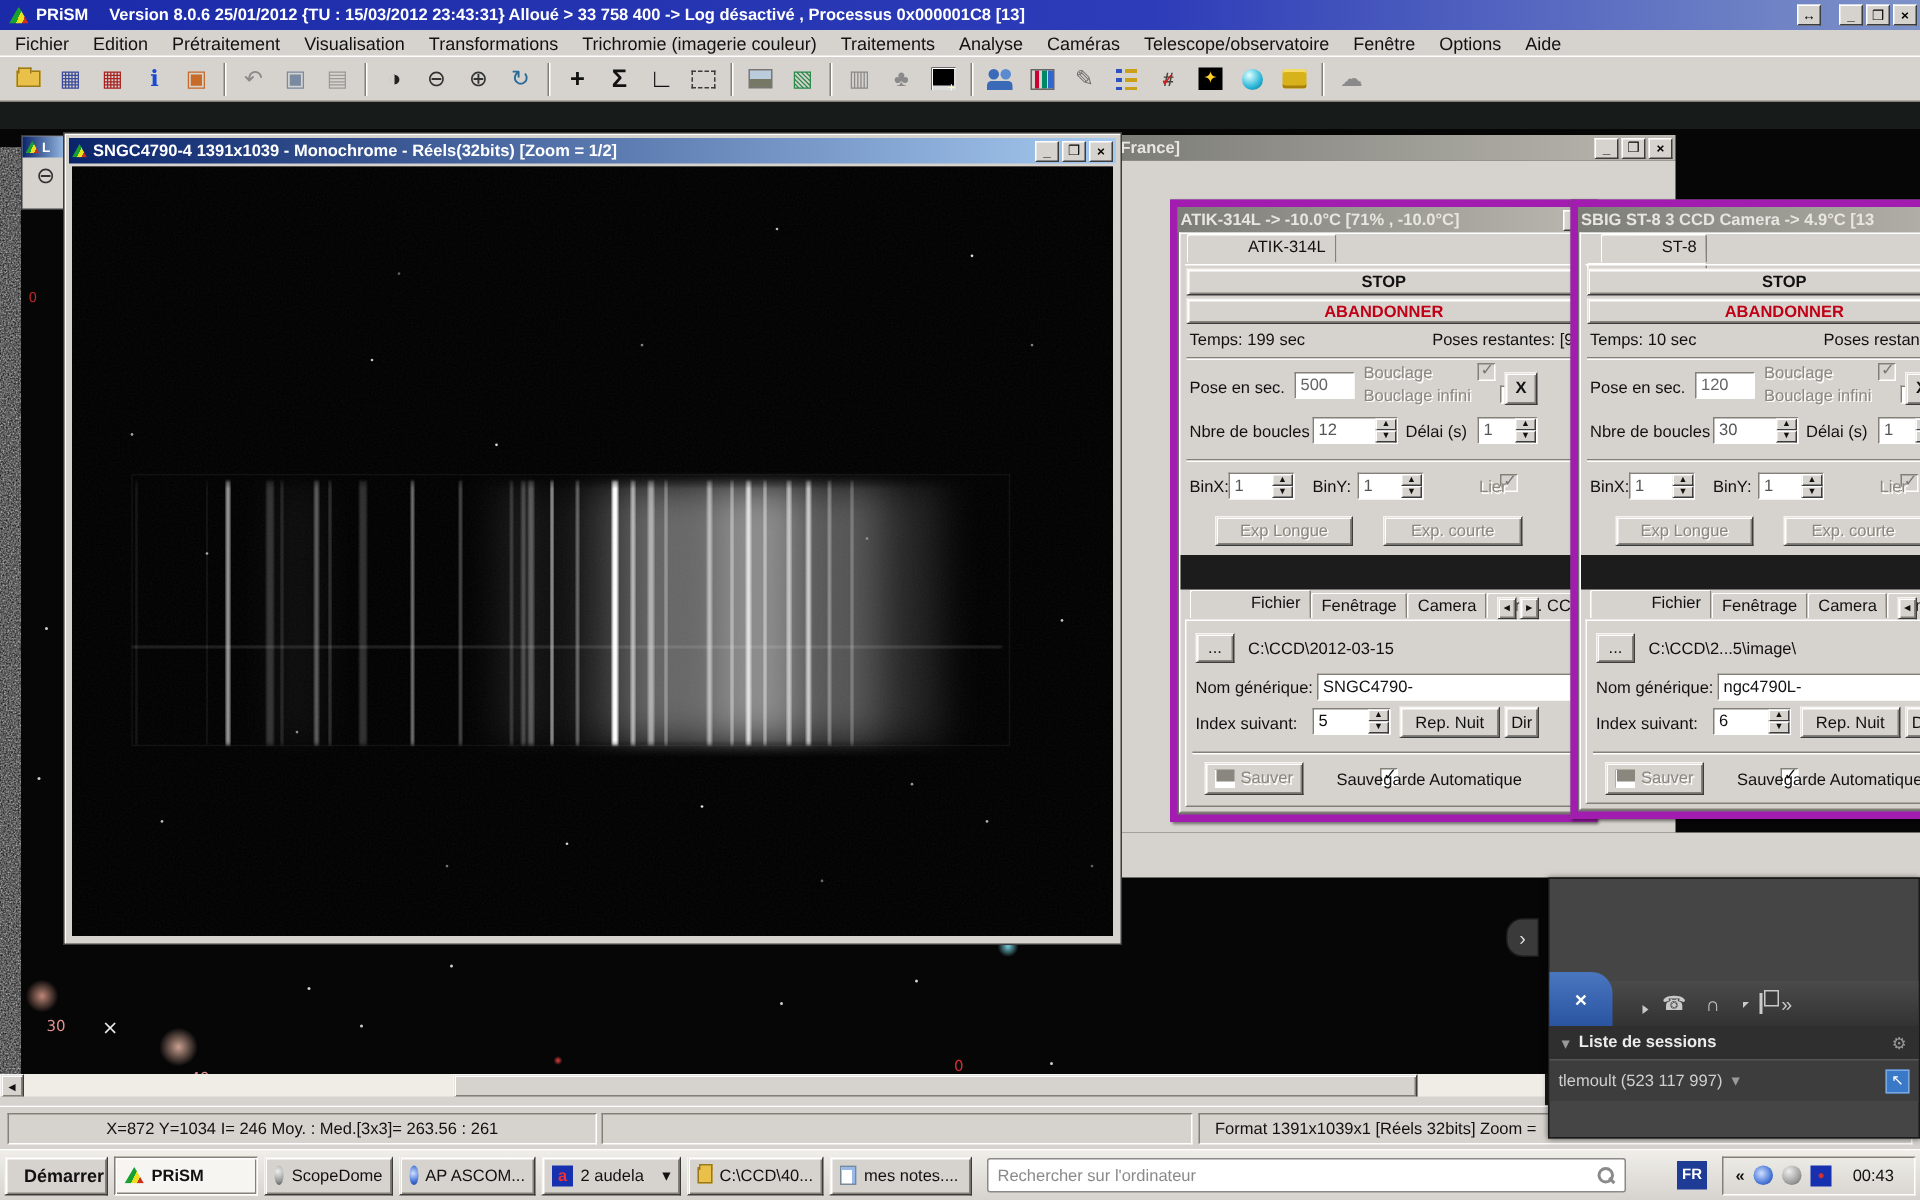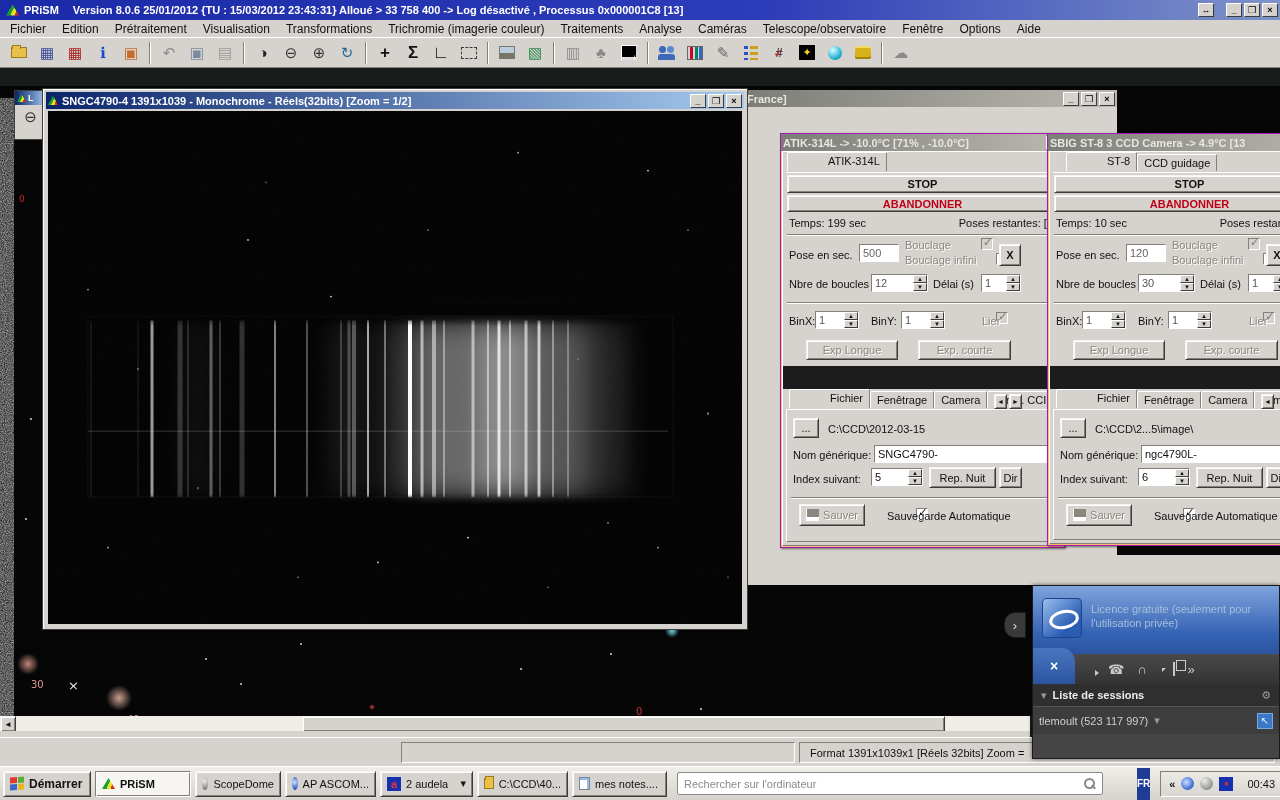--- a/index.html
+++ b/index.html
@@ -99,21 +99,21 @@
   .starfield{position:absolute;left:0;top:18px;width:1280px;height:630px;background:#060606;}
   .star{position:absolute;border-radius:50%;}
   .marker{position:absolute;font-size:10px;font-family:"DejaVu Sans",sans-serif;}
 
   
   .img-win{position:absolute;left:42px;top:20px;width:706px;height:542px;background:#d6d3ce;
      border:1px solid #3c3c3c;box-shadow:inset 1px 1px 0 #fff;padding:3px;}
   .img-area{position:absolute;left:5px;top:22px;right:5px;bottom:5px;background:#000;}
 
   
-  .cam-panel{position:absolute;width:285px;background:#fdba74;border:1px solid #a21caf;box-shadow:1px 1px 2px rgba(0,0,0,.5);}
+  .cam-panel{position:absolute;width:285px;background:#737373;border:5px solid #a21caf;box-shadow:1px 1px 2px rgba(0,0,0,.5);}
   .cam-body{position:absolute;left:1px;right:1px;top:17px;bottom:1px;background:#d6d3ce;
      border:1px solid;border-color:#fff #848078 #848078 #fff;}
   .darkband{position:absolute;left:0;right:0;background:#1c1c1c;}
 
   
   .tv{position:absolute;left:1032px;top:585px;width:248px;height:174px;background:#454545;
      border:1px solid #1a1a1a;box-shadow:0 0 4px rgba(0,0,0,.6);color:#cfcfcf;z-index:30;}
   .tv-head{position:absolute;left:0;top:0;right:0;height:68px;background:linear-gradient(180deg,#7fa4dc,#3563b4 70%,#2a54a0);}
   .tv-logo{position:absolute;left:9px;top:12px;width:40px;height:40px;border-radius:5px;
      background:linear-gradient(135deg,#9ec4f0,#2a5cb4 70%);box-shadow:inset 0 0 0 1px #1e4488;}
@@ -531,21 +531,21 @@
         <span class="cb on abs" style="left:88px;top:356px;"></span>
         <span class="abs lbl" style="left:104px;top:358px;">Sauvegarde Automatique</span>
       </div>
     </div>
 
     <div class="cam-panel" style="left:1047px;top:65px;height:413px;">
       <div class="tbar tb-inact">
         <span style="font-size:11px;">SBIG ST-8 3 CCD Camera   -&gt;   4.9°C   [13</span>
       </div>
       <div class="cam-body">
-        <div class="tabrow abs" style="left:16px;top:2px;">
+        <div class="tabrow abs" style="left:4px;top:2px;flex-direction:column;">
             <span class="tab act">ST-8</span>
             <span class="tab">CCD guidage</span>
           </div>
         <div class="abs" style="left:3px;top:20px;right:3px;border-top:1px solid #fff;"></div>
         <div class="b3 abs" style="left:4px;top:23px;right:4px;height:18px;font-weight:bold;">STOP</div>
         <div class="b3 abs" style="left:4px;top:43px;right:4px;height:17px;color:#c00016;font-weight:bold;">ABANDONNER</div>
         <div class="row" style="top:65px;justify-content:space-between;">
           <span class="lbl">Temps:  10 sec</span>
           <span class="lbl">Poses restantes: [25]</span>
         </div>
@@ -622,33 +622,27 @@
             <span class="ic-floppy"></span>
             <span>Sauver</span>
           </div>
         <span class="cb on abs" style="left:88px;top:356px;"></span>
         <span class="abs lbl" style="left:104px;top:358px;">Sauvegarde Automatique</span>
       </div>
     </div>
   </div>
 
   <div class="statusbar">
+    <div class="spanel sunken" style="left:5px;width:393px;justify-content:center;">X=872 Y=1034 I= 246  Moy. : Med.[3x3]= 263.56 : 261</div>
     <div class="spanel sunken" style="left:401px;width:394px;"></div>
     <div class="spanel sunken" style="left:799px;width:476px;">Format 1391x1039x1 [Réels 32bits] Zoom =</div>
   </div>
 
   <div class="tv-collapse">›</div>
   <div class="tv">
-    <div class="tv-head">
-      <div class="tv-logo"></div>
-      <div class="tv-lic">
-        <div>Licence gratuite (seulement pour</div>
-        <div>l'utilisation privée)</div>
-      </div>
-    </div>
     <div class="tv-tools" id="tv-tools">
         <span><span class="ic-cam"></span></span>
         <span style="font-size: 13px;">☎</span>
         <span style="font-size: 13px;">∩</span>
         <span><span class="ic-chat"></span></span>
         <span><span class="ic-sheets"></span></span>
         <span style="font-size: 13px;">»</span>
       </div>
     <div class="tv-x">×</div>
     <div class="tv-sess-h">
@@ -657,21 +651,21 @@
       <span style="margin-left:auto;color:#9a9a9a;">⚙</span>
     </div>
     <div class="tv-item">
       <span>tlemoult (523 117 997)</span>
       <span style="margin-left:6px;color:#9a9a9a;">▾</span>
       <span style="margin-left:auto;width:16px;height:16px;background:#3a78c8;border:1px solid #7aa8e0;color:#fff;font-size:10px;display:flex;align-items:center;justify-content:center;">↖</span>
     </div>
   </div>
 
   <div class="taskbar" id="taskbar">
-      <div class="tk b3 start" style="width: 88px; justify-content: flex-start; text-align: right;">
+      <div class="tk b3 start" style="width: 69px; justify-content: flex-start; text-align: right;">
         <span class="win-flag">
           <i style="background: rgb(224, 58, 42);"></i>
           <i style="background: rgb(88, 176, 58);"></i>
           <i style="background: rgb(58, 102, 200);"></i>
           <i style="background: rgb(232, 184, 32);"></i>
         </span>
         <span>Démarrer</span>
       </div>
       <div class="tk b3 active" style="width: 96px; justify-content: flex-start;">
         <span class="prism-logo"></span>
@@ -695,21 +689,21 @@
         <span>C:\CCD\40...</span>
       </div>
       <div class="tk b3" style="width: 95px; justify-content: flex-start;">
         <span class="ic-notes"></span>
         <span>mes notes....</span>
       </div>
       <div class="search" style="width: 426px; margin-left: 6px;">
         <span>Rechercher sur l'ordinateur</span>
         <span class="ic-magnifier" style="margin-left: auto;"></span>
       </div>
-      <div style="width: 20px; height: 32px; background: rgb(30, 60, 150); color: rgb(255, 255, 255); font-weight: bold; font-size: 10px; display: flex; align-items: center; justify-content: center; margin-left: 30px;">FR</div>
+      <div style="width: 20px; height: 19px; background: rgb(30, 60, 150); color: rgb(255, 255, 255); font-weight: bold; font-size: 10px; display: flex; align-items: center; justify-content: center; margin-left: 30px;">FR</div>
       <div class="tray sunken" style="margin-left: 6px; flex: 1 1 0%;">
         <span style="font-weight: bold;">«</span>
         <span class="ic-ascom"></span>
         <span class="ic-dome"></span>
         <span class="ic-audela" style="color: rgb(208, 48, 48); font-size: 8px; line-height: 14px;">●</span>
         <span style="margin-left: 8px;">00:43</span>
       </div>
     </div>
 
 </div>

